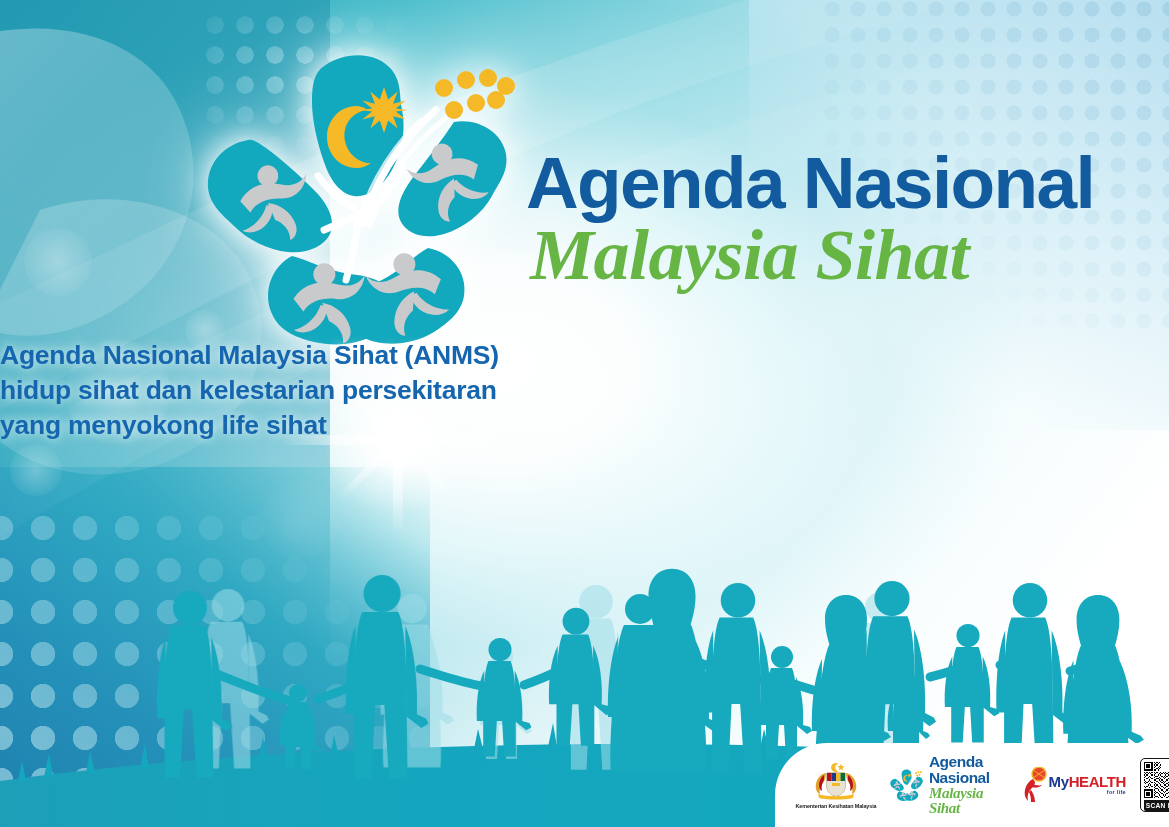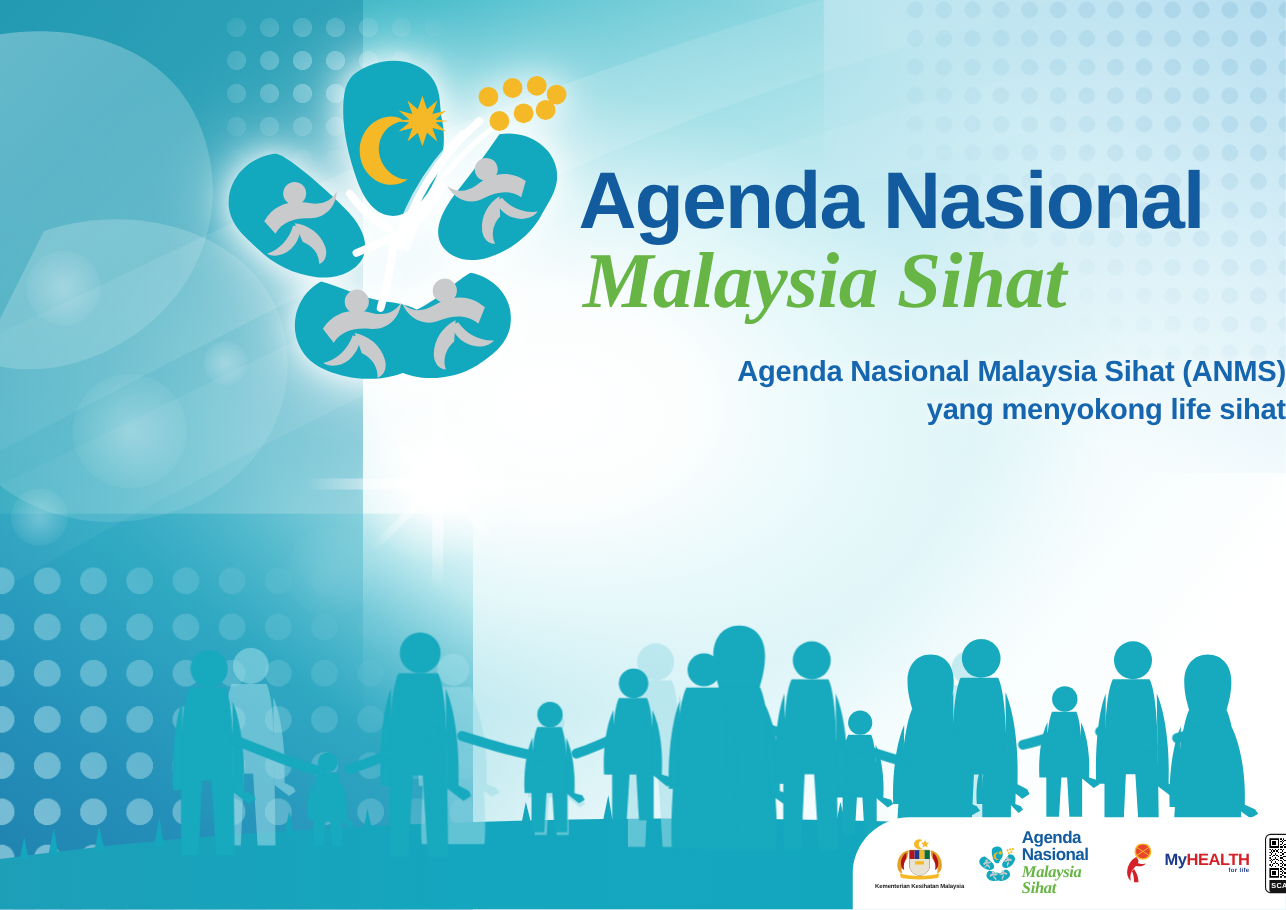--- a/index.html
+++ b/index.html
@@ -108,22 +108,22 @@
   .title-line2{
     font-size:72px; color:#66B545;
     font-style:italic; font-weight:bold;
     letter-spacing:-0.5px; line-height:1.0;
     margin-top:2px; margin-left:4px;
     font-family:"Liberation Serif", serif;
   }
 
   
   .body-copy{
-    position:absolute; left:0; top:320px; width:1169px;
-    text-align:right;
+    position:absolute; left:0; top:338px; width:1169px;
+    text-align:left;
   }
   .body-copy .ln{
     font-size:26.5px; font-weight:bold; color:#1566AE;
     line-height:35px; letter-spacing:-0.25px;
     text-shadow:0 0 12px rgba(255,255,255,0.9);
   }
 
   
   .crowd{ position:absolute; left:0; bottom:0; width:1169px; height:260px; }
 
@@ -150,21 +150,21 @@
   .anms-mini-l1{
     font-size:15.5px; font-weight:bold; color:#115B9E;
     letter-spacing:-0.5px;
   }
   .anms-mini-l2{
     font-size:15px; color:#66B545; font-style:italic; font-weight:bold;
     letter-spacing:-0.3px; margin-top:1px;
     font-family:"Liberation Serif", serif;
   }
 
-  .myhealth{ display:flex; align-items:center; gap:11px; position:relative; }
+  .myhealth{ display:flex; align-items:center; gap:1px; position:relative; }
   .mh-text{ line-height:1; }
   .mh-main{ font-size:15px; font-weight:bold; letter-spacing:-0.4px; }
   .mh-my{ color:#1b3a8f; }
   .mh-health{ color:#d42027; }
   .mh-sub{
     font-size:5.5px; color:#1b3a8f; font-weight:bold;
     text-align:right; letter-spacing:0.3px; margin-top:1px;
   }
 
   .scan-box{
@@ -307,20 +307,21 @@
     </div>
 
     <div class="title-block">
       <div class="title-line1">Agenda Nasional</div>
       <div class="title-line2">Malaysia Sihat</div>
     </div>
   </div>
 
   <div class="body-copy">
     <div class="ln">Agenda Nasional Malaysia Sihat (ANMS)</div>
+    <div class="ln">hidup sihat dan kelestarian persekitaran</div>
     <div class="ln">yang menyokong life sihat</div>
   </div>
 
   <svg class="crowd" viewBox="0 0 1169 260" preserveAspectRatio="none">
     <defs>
       <linearGradient id="groundG" x1="0" y1="0" x2="1" y2="0">
         <stop offset="0%" stop-color="#1D9FB8"></stop>
         <stop offset="35%" stop-color="#14A6BE"></stop>
         <stop offset="100%" stop-color="#12A8BE"></stop>
       </linearGradient>

